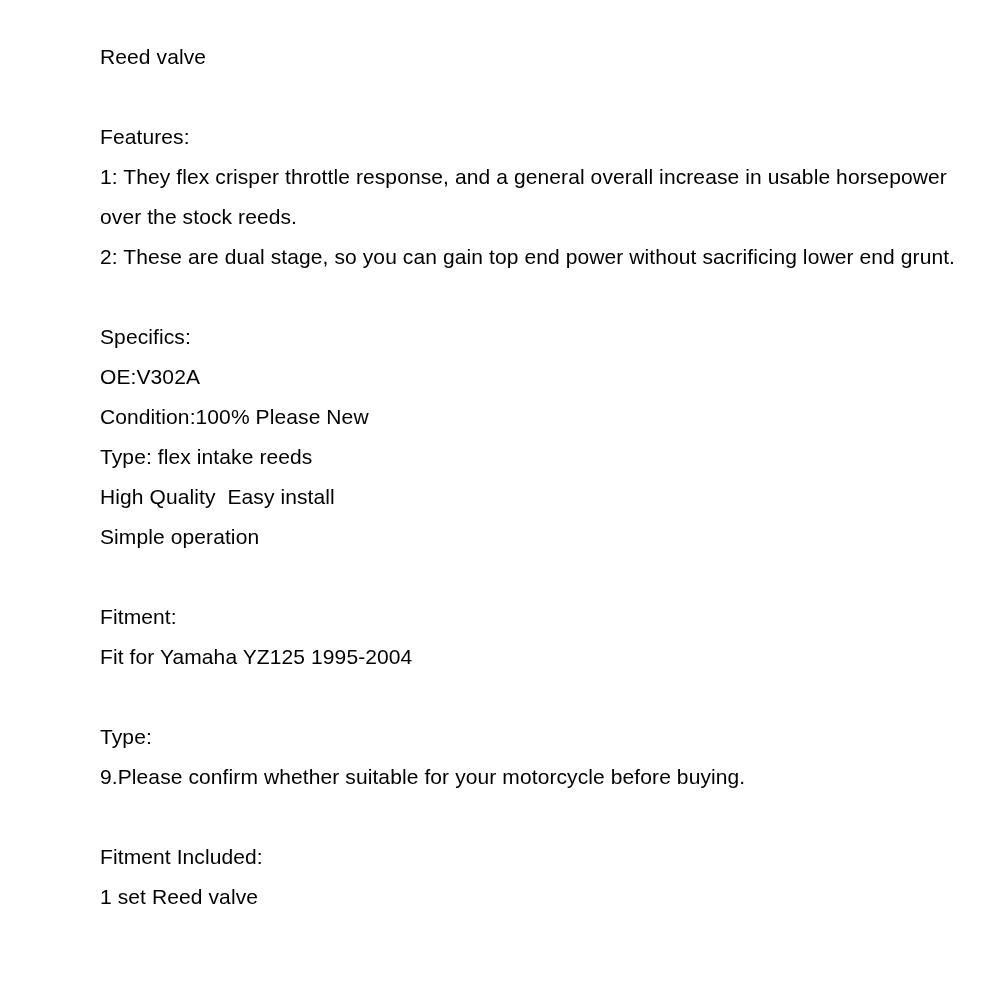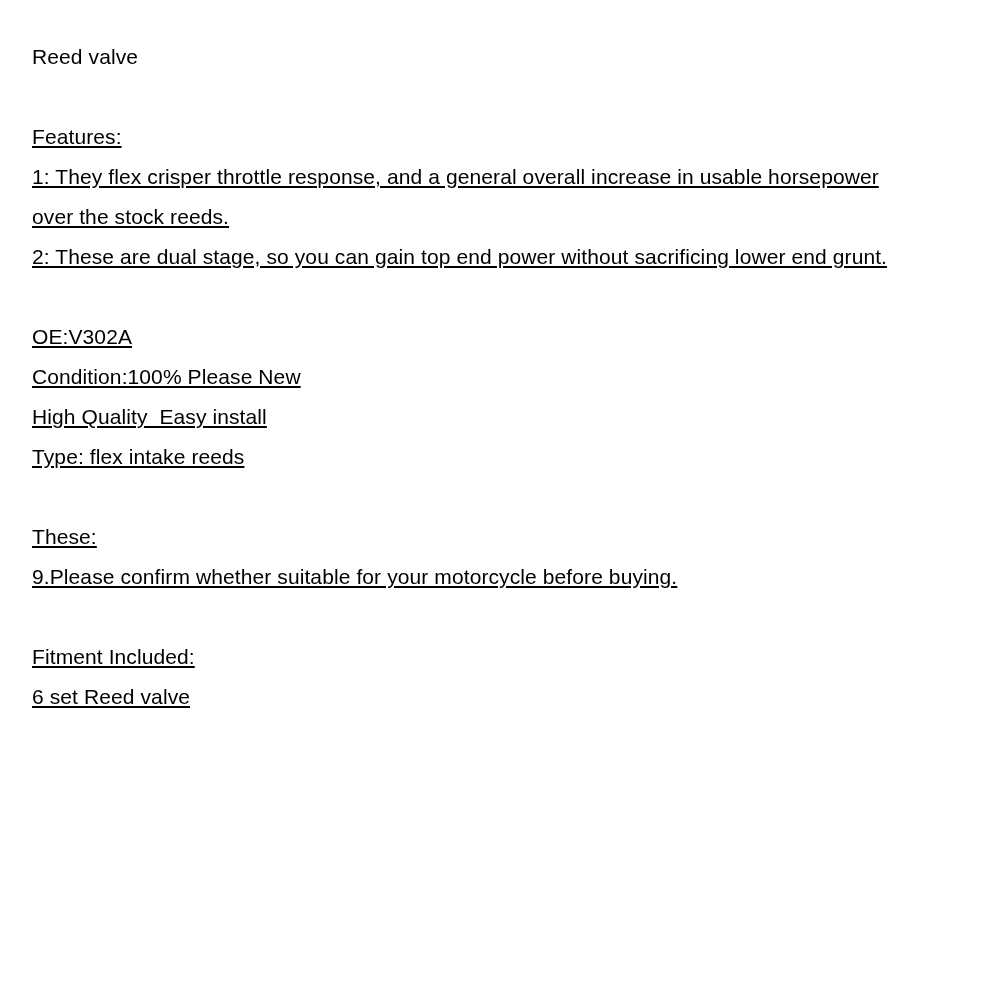--- a/index.html
+++ b/index.html
@@ -7,62 +7,67 @@
       width: 1000px;
       height: 1000px;
       background: #ffffff;
       font-family: "Liberation Sans", sans-serif;
     }
     .doc {
       width: 1000px;
       height: 1000px;
       background: #ffffff;
       color: #000000;
-      padding: 37px 70px 0 32px;
+      padding: 37px 70px 0 100px;
       overflow: hidden;
     }
     .line {
       font-size: 21px;
       line-height: 40px;
       height: 40px;
       color: #000000;
       font-weight: 400;
       white-space: pre; 
       letter-spacing: 0.1px;
     }
     .section {
       margin-top: 40px; 
-      text-decoration: underline;
     }
   </style>
 </head>
 <body>
 
 <div class="doc">
 
   <p class="line">Reed valve</p>
 
   <div class="section">
     <p class="line">Features:</p>
     <p class="line">1: They flex crisper throttle response, and a general overall increase in usable horsepower</p>
     <p class="line">over the stock reeds.</p>
     <p class="line">2: These are dual stage, so you can gain top end power without sacrificing lower end grunt.</p>
   </div>
 
   <div class="section">
+    <p class="line">Specifics:</p>
     <p class="line">OE:V302A</p>
     <p class="line">Condition:100% Please New</p>
+    <p class="line">Type: flex intake reeds</p>
     <p class="line">High Quality  Easy install</p>
-    <p class="line">Type: flex intake reeds</p>
+    <p class="line">Simple operation</p>
   </div>
 
+  <div class="section">
+    <p class="line">Fitment:</p>
+    <p class="line">Fit for Yamaha YZ125 1995-2004</p>
+  </div>
 
   <div class="section">
-    <p class="line">These:</p>
+    <p class="line">Type:</p>
     <p class="line">9.Please confirm whether suitable for your motorcycle before buying.</p>
   </div>
 
   <div class="section">
     <p class="line">Fitment Included:</p>
-    <p class="line">6 set Reed valve</p>
+    <p class="line">1 set Reed valve</p>
   </div>
 
 </div>
 
 </body></html>

